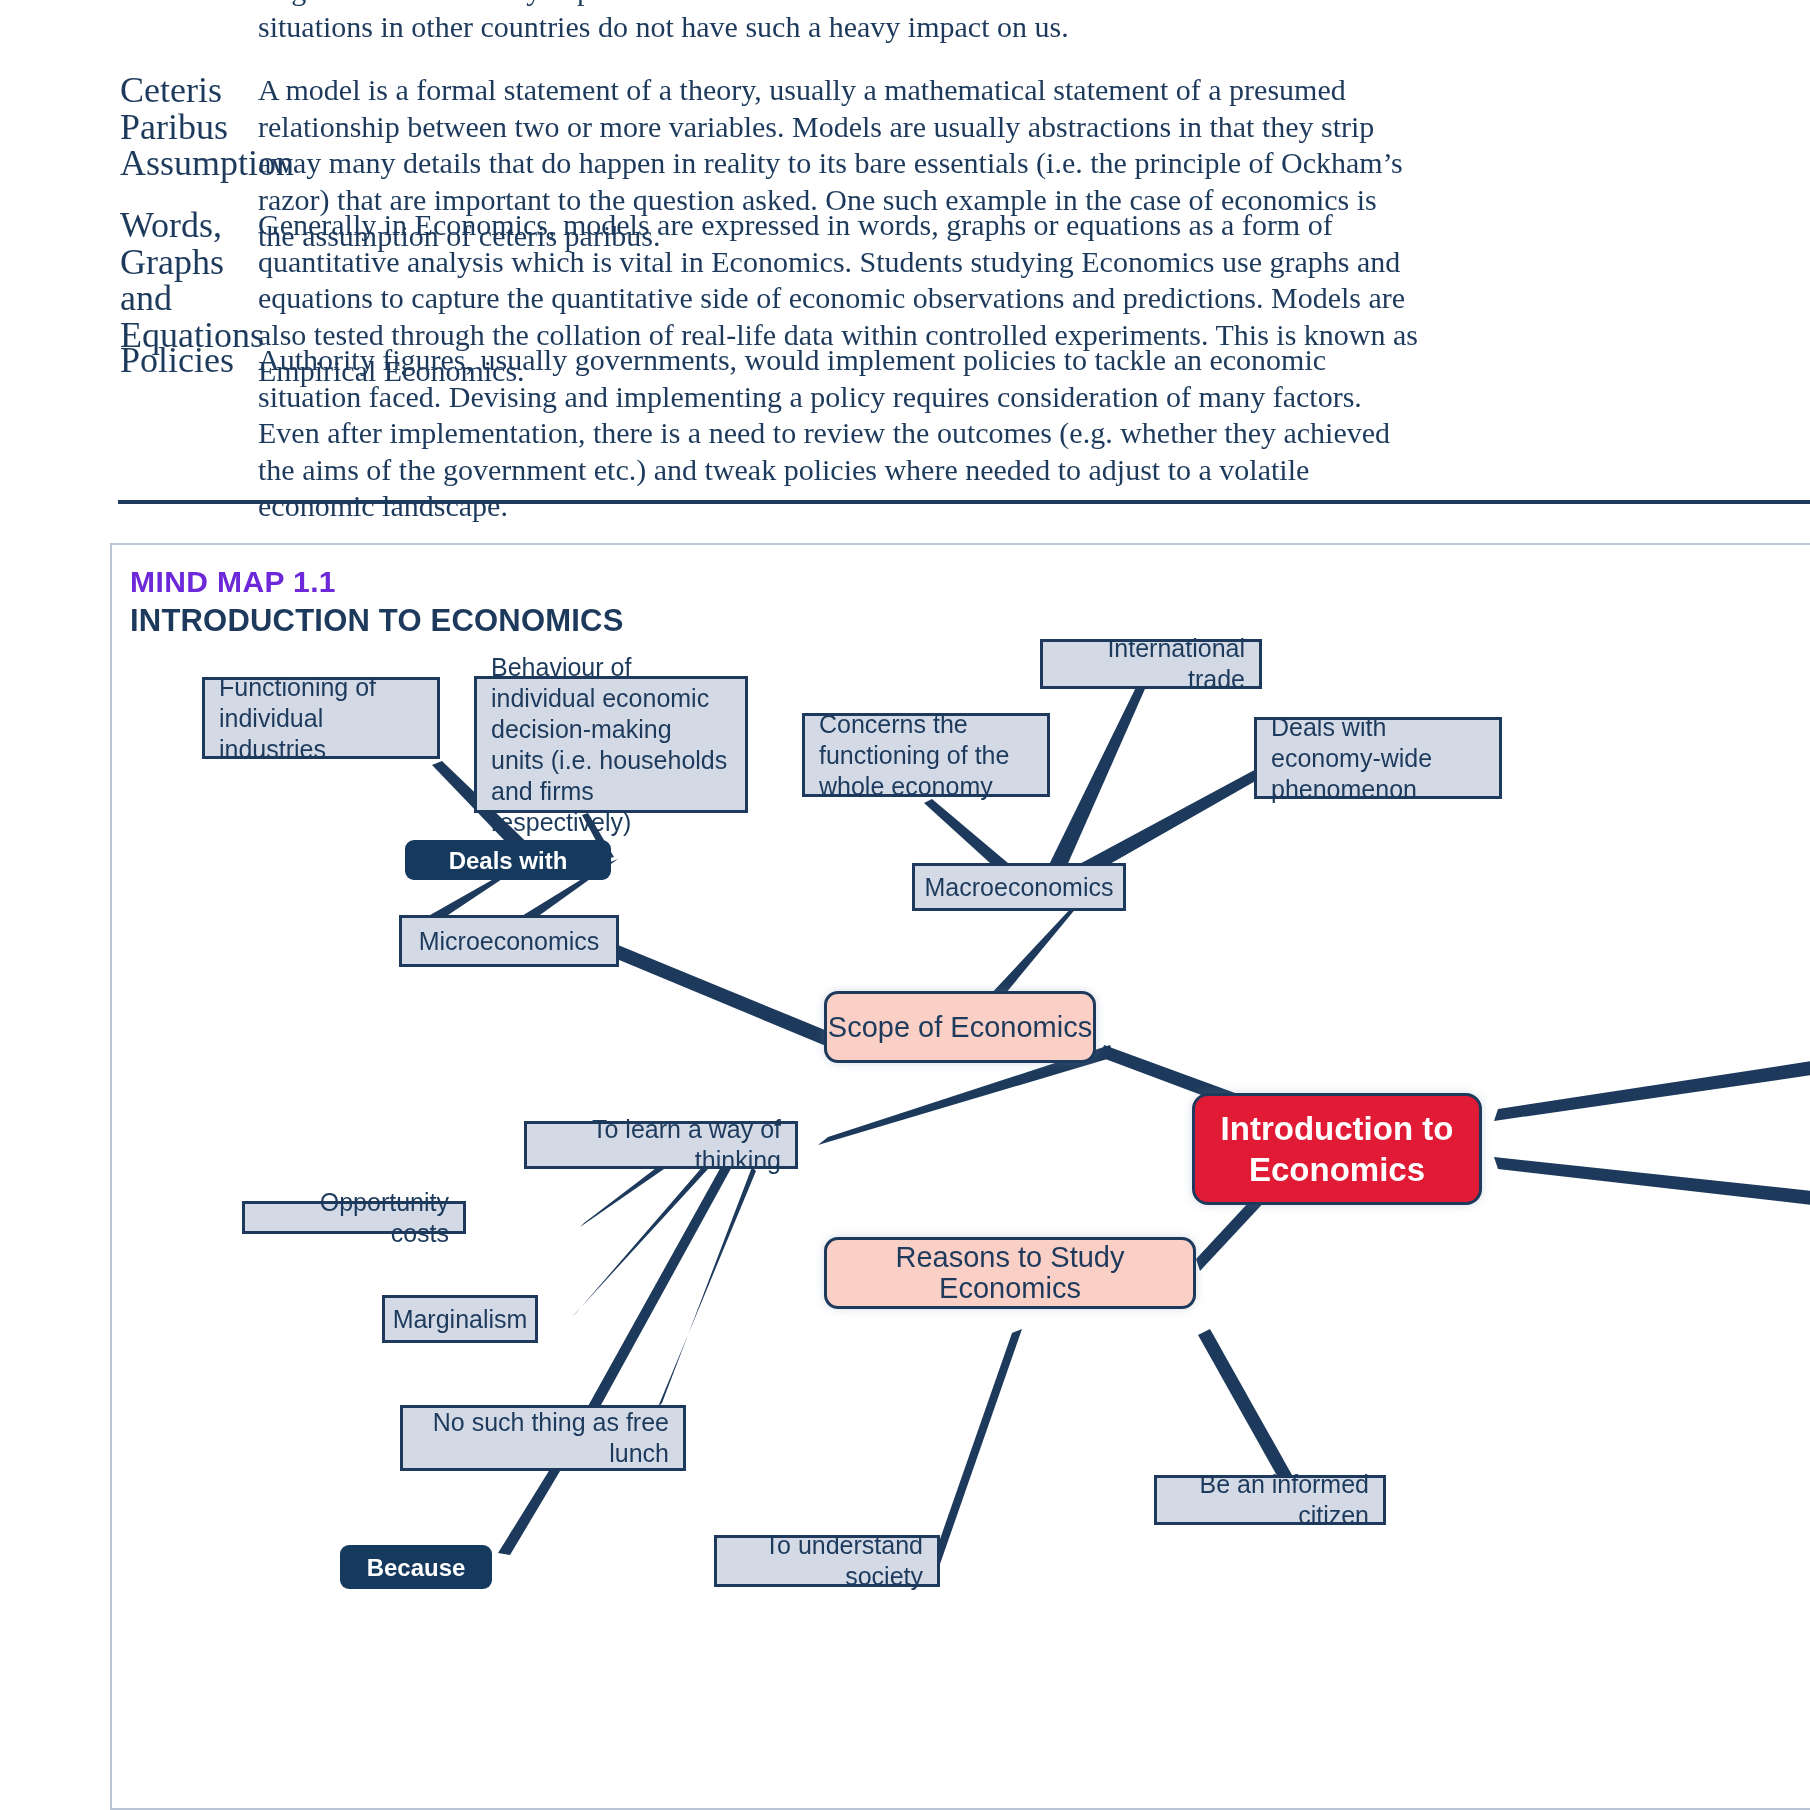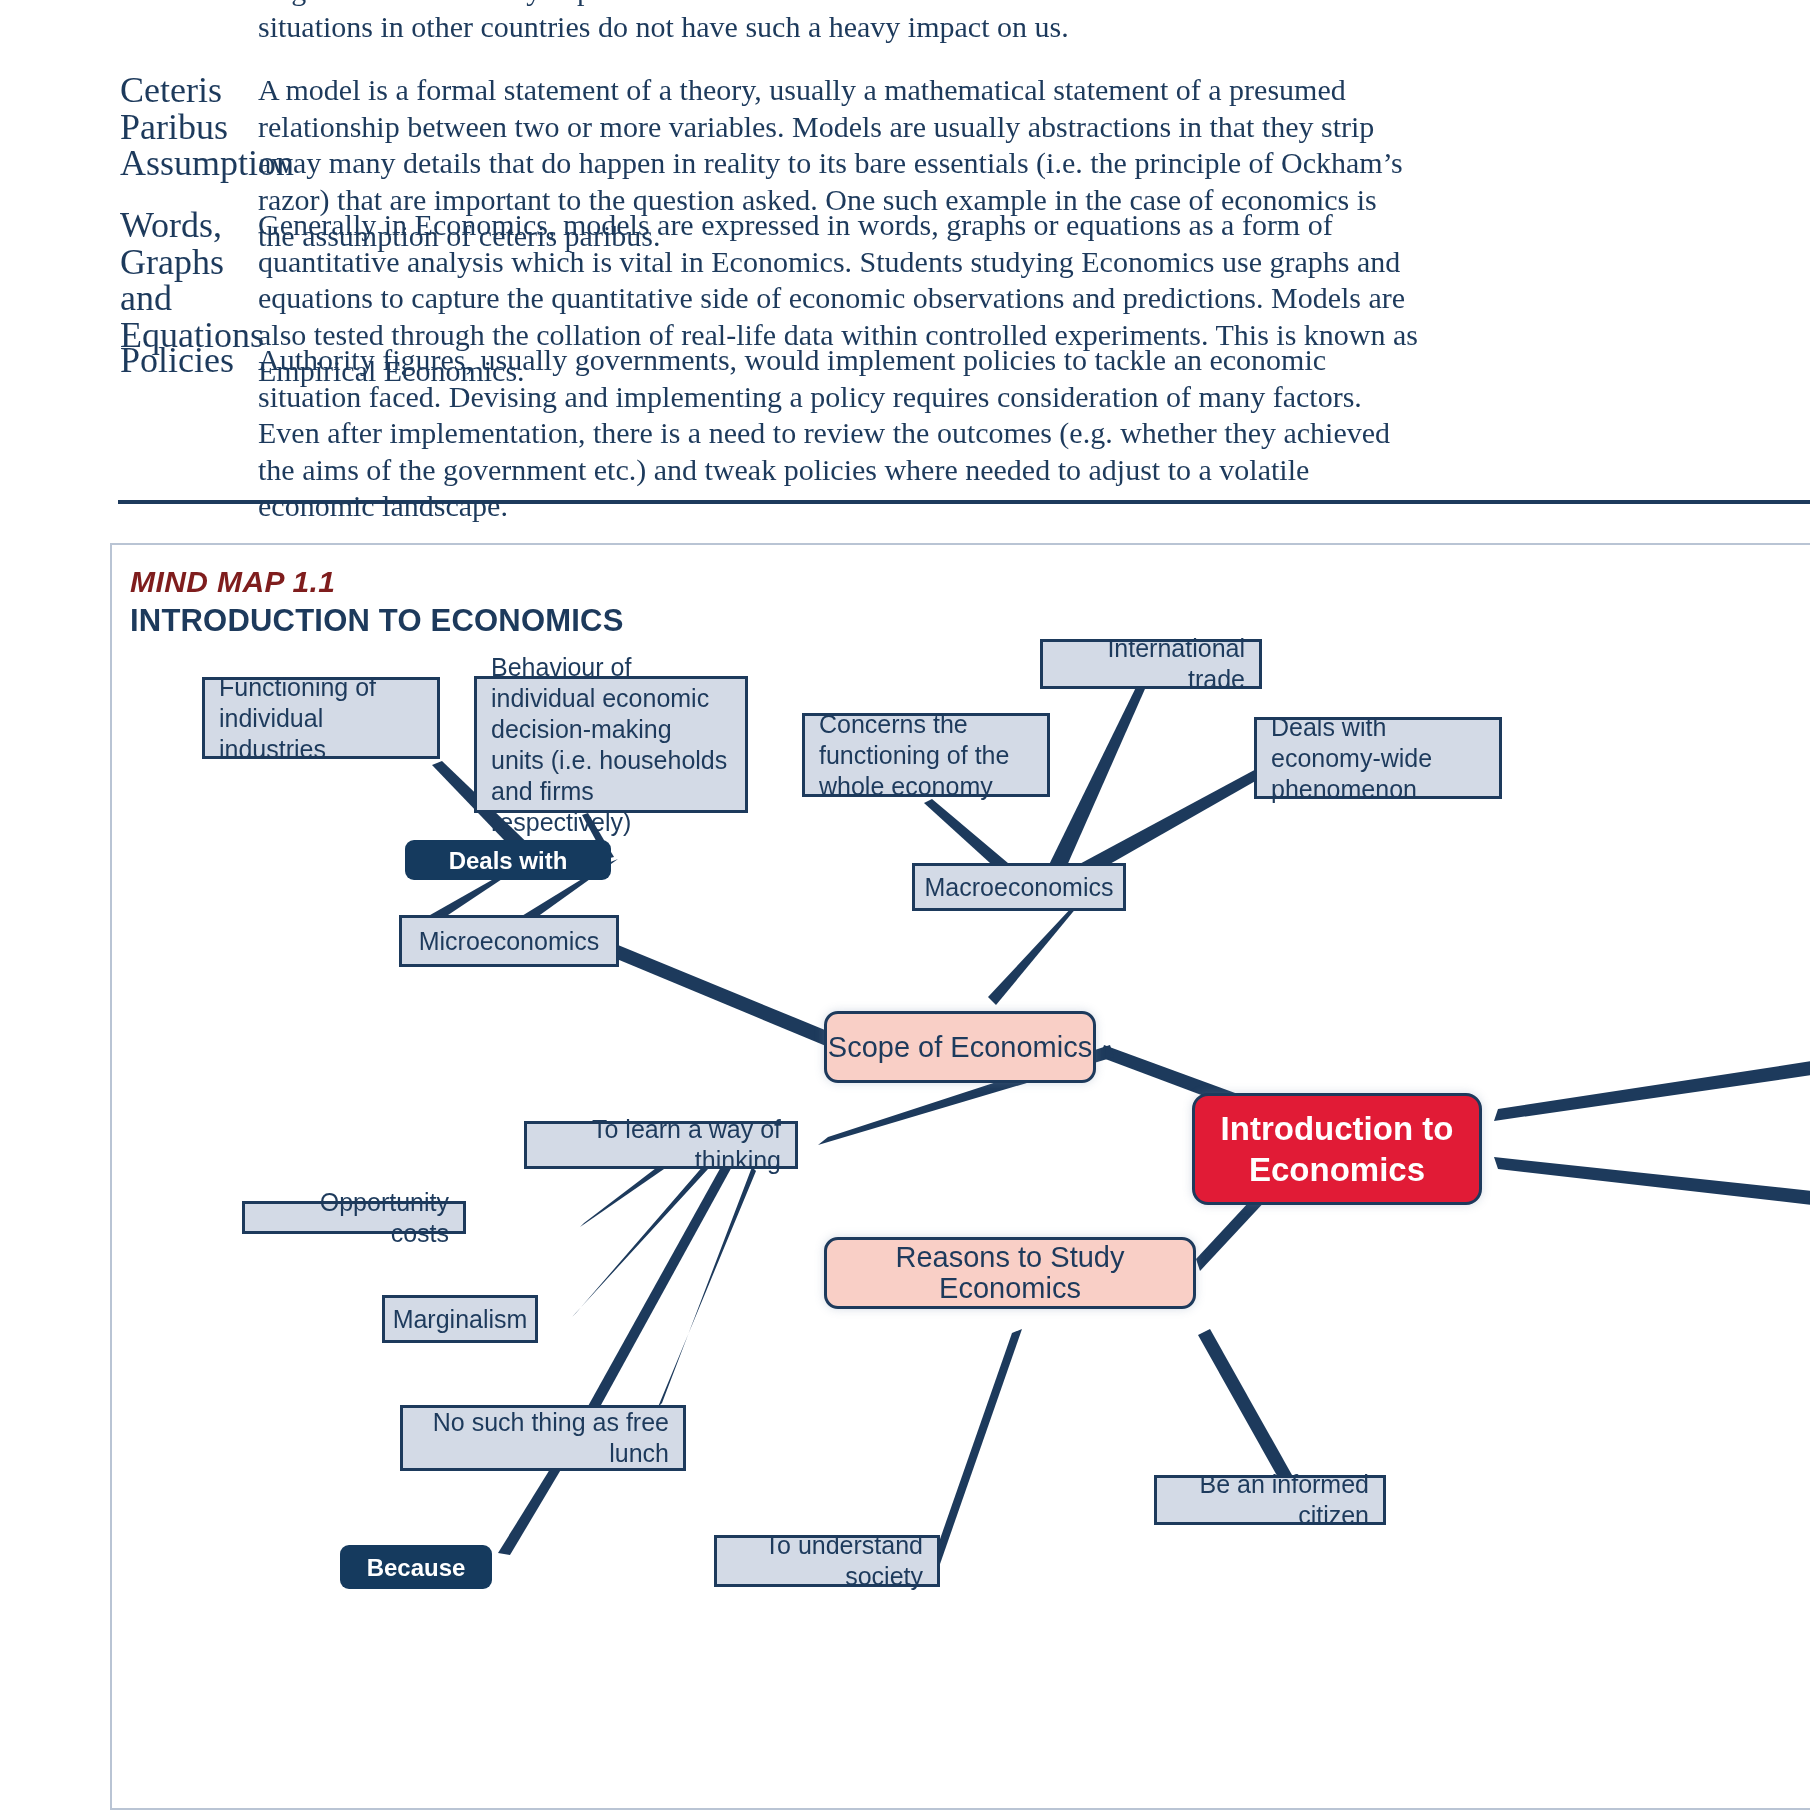--- a/index.html
+++ b/index.html
@@ -66,22 +66,21 @@
     background: #ffffff;
     overflow: hidden;
   }
   .mm-label {
     position: absolute;
     left: 18px;
     top: 20px;
     font-size: 30px;
     font-weight: bold;
     letter-spacing: 0.4px;
-    color: #7f1d1d;
-    font-style: italic;
+    color: #6d28d9;
   }
   .mm-title {
     position: absolute;
     left: 18px;
     top: 58px;
     font-size: 31px;
     font-weight: bold;
     letter-spacing: 0.2px;
     color: #1d3a5c;
   }
@@ -249,21 +248,21 @@
     </div>
 
     <div class="node node-rect" style="left:1142px; top:172px; width:248px; height:82px;">
       <span>Deals with economy-wide phenomenon</span>
     </div>
 
     <div class="node node-rect center-text" style="left:800px; top:318px; width:214px; height:48px;">
       <span>Macroeconomics</span>
     </div>
 
-    <div class="node node-pink" style="left:712px; top:466px; width:272px; height:72px;">
+    <div class="node node-pink" style="left:712px; top:446px; width:272px; height:72px;">
       <span>Scope of Economics</span>
     </div>
 
     <div class="node node-red" style="left:1080px; top:548px; width:290px; height:112px;">
       <span>Introduction to Economics</span>
     </div>
 
     <div class="node node-rect center-text" style="left:412px; top:576px; width:274px; height:48px;">
       <span>To learn a way of thinking</span>
     </div>

